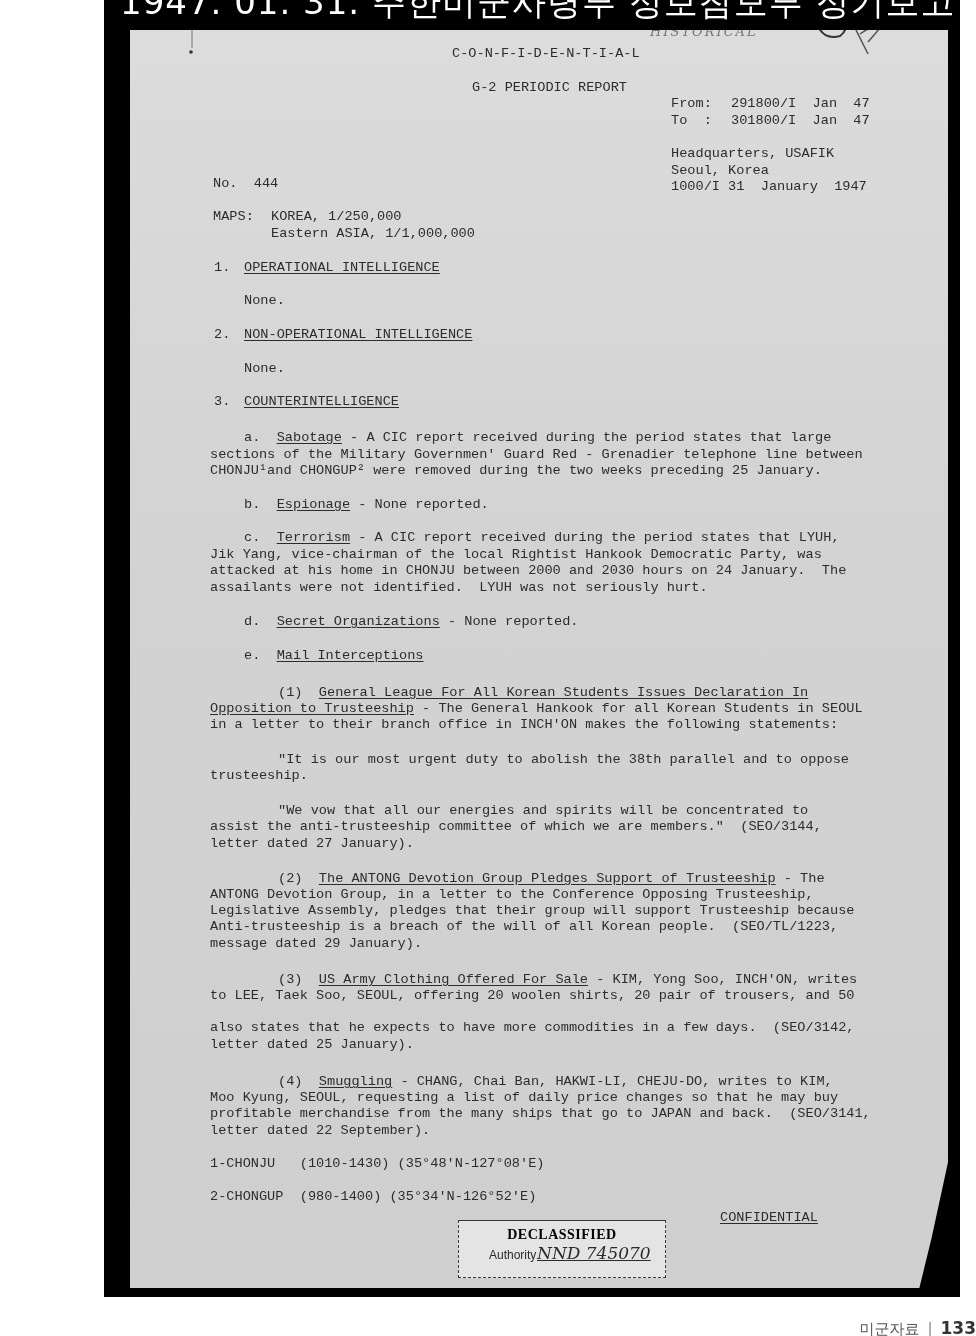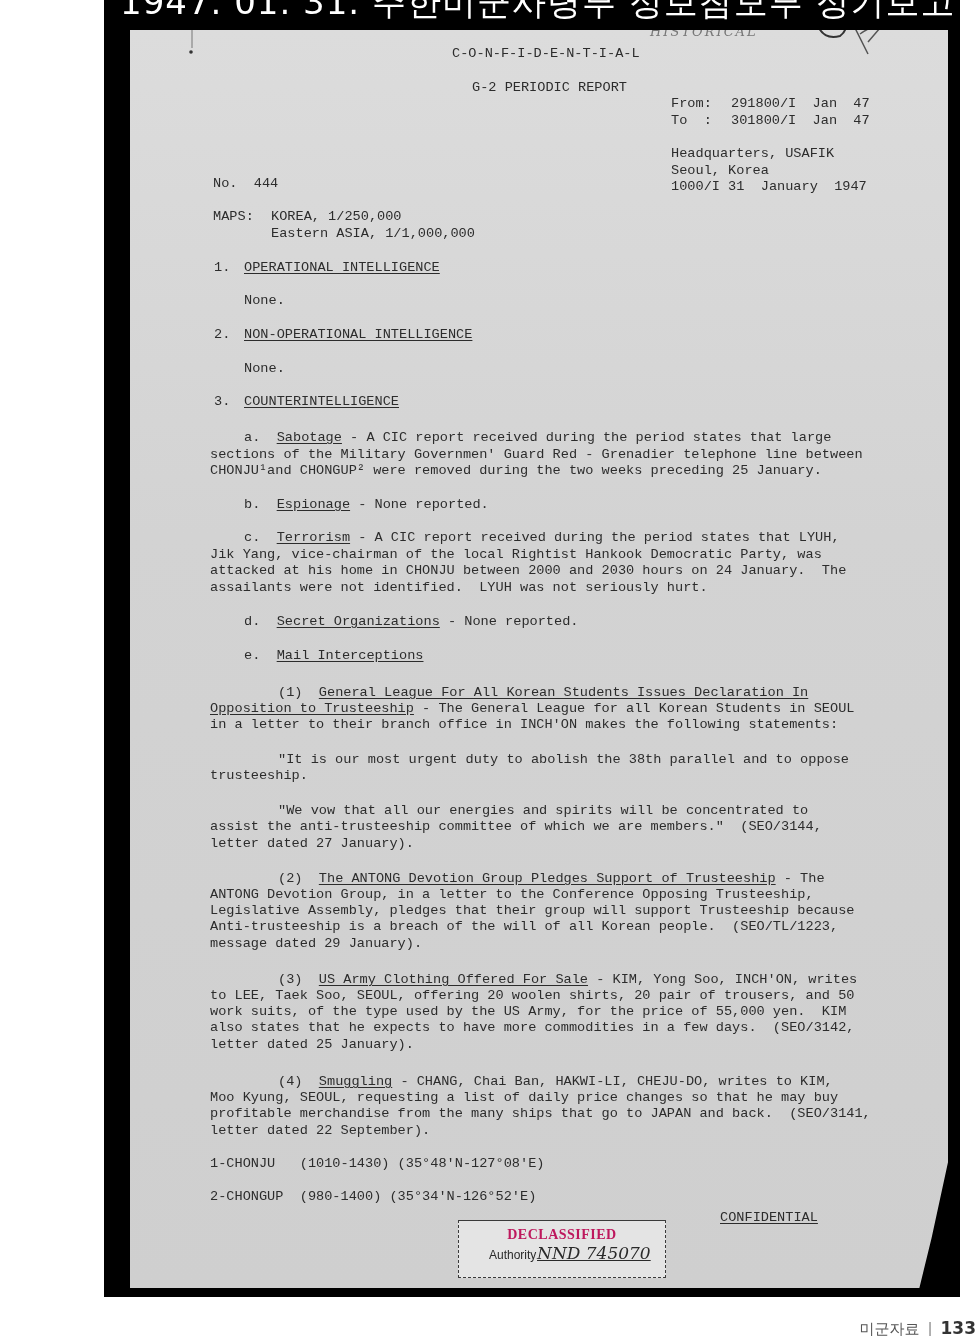--- a/index.html
+++ b/index.html
@@ -23,21 +23,21 @@
   }
   .t { position: absolute; font-size: 13.6px; line-height: 16.4px; white-space: pre; color: #2c2c2c; }
   .u { text-decoration: underline; text-underline-offset: 2px; }
   .hand { position: absolute; font-family: "DejaVu Serif", serif; font-style: italic; color: #6a6a6a; font-size: 13px; }
   .stamp {
     position: absolute; left: 328px; top: 1190px; width: 206px; height: 56px;
     border: 1.5px dashed #3a3a3a; border-top-style: solid; background: #e4e4e4;
   }
   .stamp-title {
     position: absolute; left: 0; right: 0; top: 6px; text-align: center;
-    font-family: "Liberation Serif", serif; font-weight: bold; font-size: 14px; color: #be185d; letter-spacing: .5px;
+    font-family: "Liberation Serif", serif; font-weight: bold; font-size: 14px; color: #000000; letter-spacing: .5px;
   }
   .stamp-auth { position: absolute; left: 30px; top: 27px; font-family: "Liberation Sans", sans-serif; font-size: 12px; color: #2a2a2a; }
   .stamp-num {
     position: absolute; left: 78px; top: 22px; font-family: "DejaVu Serif", serif; font-style: italic;
     font-size: 17px; color: #2a2a2a; text-decoration: underline;
   }
   .footer {
     position: absolute; right: 0; top: 1318px; font-family: "DejaVu Sans", sans-serif; font-size: 15px;
     color: #555555; white-space: nowrap;
   }
@@ -100,37 +100,36 @@
   <div class="t" style="left:80px; top:517px;">Jik Yang, vice-chairman of the local Rightist Hankook Democratic Party, was</div>
   <div class="t" style="left:114px; top:500px;"><span>c.</span>  <span class="u">Terrorism</span><span> - A CIC report received during the period states that LYUH,</span></div>
   <div class="t" style="left:80px; top:533px;">attacked at his home in CHONJU between 2000 and 2030 hours on 24 January.  The</div>
   <div class="t" style="left:80px; top:550px;">assailants were not identified.  LYUH was not seriously hurt.</div>
 
   <div class="t" style="left:114px; top:584px;"><span>d.</span>  <span class="u">Secret Organizations</span><span> - None reported.</span></div>
 
   <div class="t" style="left:114px; top:618px;"><span>e.</span>  <span class="u">Mail Interceptions</span></div>
 
   <div class="t" style="left:148px; top:655px;"><span>(1)</span>  <span class="u">General League For All Korean Students Issues Declaration In</span></div>
-  <div class="t" style="left:80px; top:671px;"><span class="u">Opposition to Trusteeship</span><span> - The General League for all Korean Students in SEOUL</span></div>
+  <div class="t" style="left:80px; top:671px;"><span class="u">Opposition to Trusteeship</span><span> - The General Hankook for all Korean Students in SEOUL</span></div>
   <div class="t" style="left:80px; top:687px;">in a letter to their branch office in INCH'ON makes the following statements:</div>
   <div class="t" style="left:148px; top:722px;">"It is our most urgent duty to abolish the 38th parallel and to oppose</div>
   <div class="t" style="left:80px; top:738px;">trusteeship.</div>
   <div class="t" style="left:148px; top:773px;">"We vow that all our energies and spirits will be concentrated to</div>
   <div class="t" style="left:80px; top:789px;">assist the anti-trusteeship committee of which we are members."  (SEO/3144,</div>
   <div class="t" style="left:80px; top:806px;">letter dated 27 January).</div>
 
   <div class="t" style="left:148px; top:841px;"><span>(2)</span>  <span class="u">The ANTONG Devotion Group Pledges Support of Trusteeship</span><span> - The</span></div>
   <div class="t" style="left:80px; top:857px;">ANTONG Devotion Group, in a letter to the Conference Opposing Trusteeship,</div>
   <div class="t" style="left:80px; top:873px;">Legislative Assembly, pledges that their group will support Trusteeship because</div>
   <div class="t" style="left:80px; top:889px;">Anti-trusteeship is a breach of the will of all Korean people.  (SEO/TL/1223,</div>
   <div class="t" style="left:80px; top:906px;">message dated 29 January).</div>
 
   <div class="t" style="left:148px; top:942px;"><span>(3)</span>  <span class="u">US Army Clothing Offered For Sale</span><span> - KIM, Yong Soo, INCH'ON, writes</span></div>
   <div class="t" style="left:80px; top:958px;">to LEE, Taek Soo, SEOUL, offering 20 woolen shirts, 20 pair of trousers, and 50</div>
-  <div class="t" style="left:80px; top:974px;">work suits, of the type used by the US Army, for the price of 55,000 yen.  KIM</div>
   <div class="t" style="left:80px; top:990px;text-align:right;">also states that he expects to have more commodities in a few days.  (SEO/3142,</div>
   <div class="t" style="left:80px; top:1007px;">letter dated 25 January).</div>
 
   <div class="t" style="left:148px; top:1044px;"><span>(4)</span>  <span class="u">Smuggling</span><span> - CHANG, Chai Ban, HAKWI-LI, CHEJU-DO, writes to KIM,</span></div>
   <div class="t" style="left:80px; top:1060px;">Moo Kyung, SEOUL, requesting a list of daily price changes so that he may buy</div>
   <div class="t" style="left:80px; top:1076px;">profitable merchandise from the many ships that go to JAPAN and back.  (SEO/3141,</div>
   <div class="t" style="left:80px; top:1093px;">letter dated 22 September).</div>
 
   <div class="t" style="left:80px; top:1126px;">1-CHONJU   (1010-1430) (35°48'N-127°08'E)</div>
   <div class="t" style="left:80px; top:1159px;">2-CHONGUP  (980-1400) (35°34'N-126°52'E)</div>

